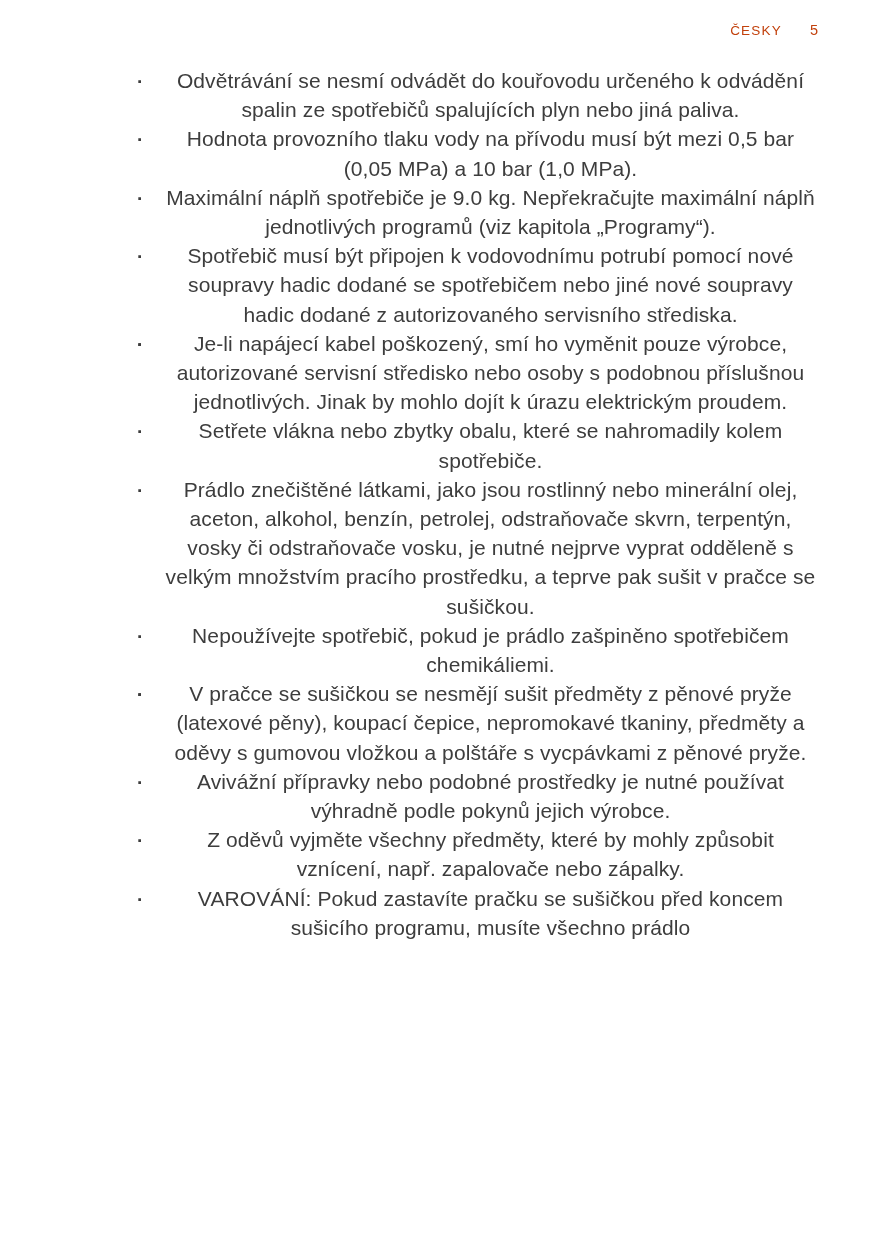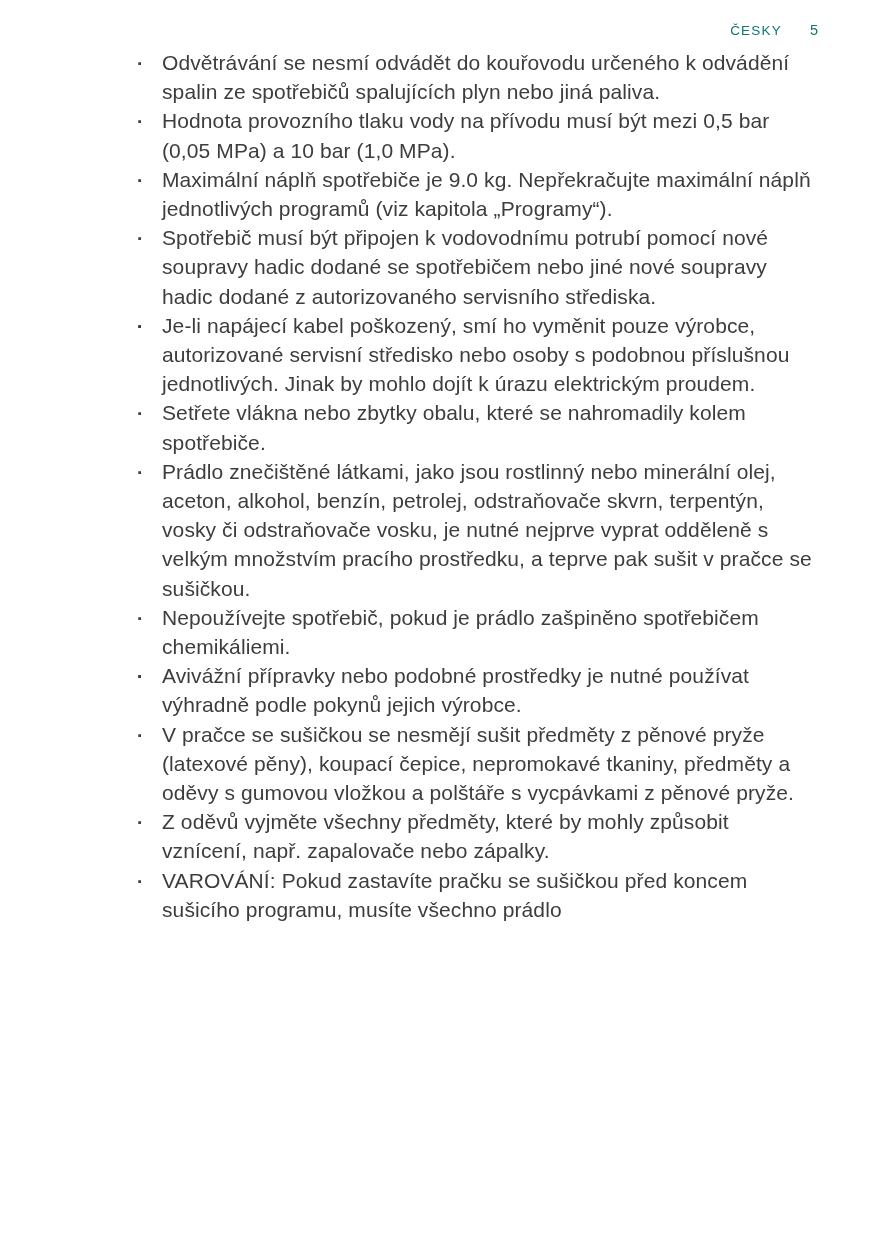--- a/index.html
+++ b/index.html
@@ -17,41 +17,42 @@
     color: #3d3d3d;
     box-sizing: border-box;
   }
   .page-header {
     position: absolute;
     top: 22px;
     right: 56px;
     display: flex;
     align-items: baseline;
     gap: 28px;
-    color: #0f766e;
+    color: #c2410c;
   }
   .language-label {
     font-size: 13.5px;
     letter-spacing: 1.2px;
     font-weight: 400;
   }
   .page-number {
     font-size: 14.5px;
   }
   .bullet-list {
     list-style: none;
     margin: 0;
     padding: 0;
     position: absolute;
-    top: 48px;
+    top: 66px;
     left: 135px;
     width: 684px;
     font-size: 21px;
     line-height: 29.2px;
     letter-spacing: 0.1px;
+    text-align: center;
   }
   .bullet-item {
     position: relative;
     padding-left: 27px;
     margin: 0;
     hyphens: none;
   }
   .bullet-item .bullet {
     position: absolute;
     left: 2px;
@@ -107,25 +108,25 @@
     </li>
     <li class="bullet-item">
       <span class="bullet"></span>
       <span class="item-text">Nepoužívejte spotřebič, pokud je prádlo zašpiněno spotřebičem chemikáliemi.</span>
     </li>
     <li class="bullet-item">
       <span class="bullet"></span>
     </li>
     <li class="bullet-item">
       <span class="bullet"></span>
-      <span class="item-text">Avivážní přípravky nebo podobné prostředky je nutné používat výhradně podle pokynů jejich výrobce.</span>
+      <span class="item-text">V pračce se sušičkou se nesmějí sušit předměty z pěnové pryže (latexové pěny), koupací čepice, nepromokavé tkaniny, předměty a oděvy s gumovou vložkou a polštáře s vycpávkami z pěnové pryže.</span>
     </li>
     <li class="bullet-item">
       <span class="bullet"></span>
-      <span class="item-text">V pračce se sušičkou se nesmějí sušit předměty z pěnové pryže (latexové pěny), koupací čepice, nepromokavé tkaniny, předměty a oděvy s gumovou vložkou a polštáře s vycpávkami z pěnové pryže.</span>
+      <span class="item-text">Avivážní přípravky nebo podobné prostředky je nutné používat výhradně podle pokynů jejich výrobce.</span>
     </li>
     <li class="bullet-item">
       <span class="bullet"></span>
       <span class="item-text">Z oděvů vyjměte všechny předměty, které by mohly způsobit vznícení, např. zapalovače nebo zápalky.</span>
     </li>
     <li class="bullet-item">
       <span class="bullet"></span>
       <span class="item-text">VAROVÁNÍ: Pokud zastavíte pračku se sušičkou před koncem sušicího programu, musíte všechno prádlo</span>
     </li>
   </ul>

